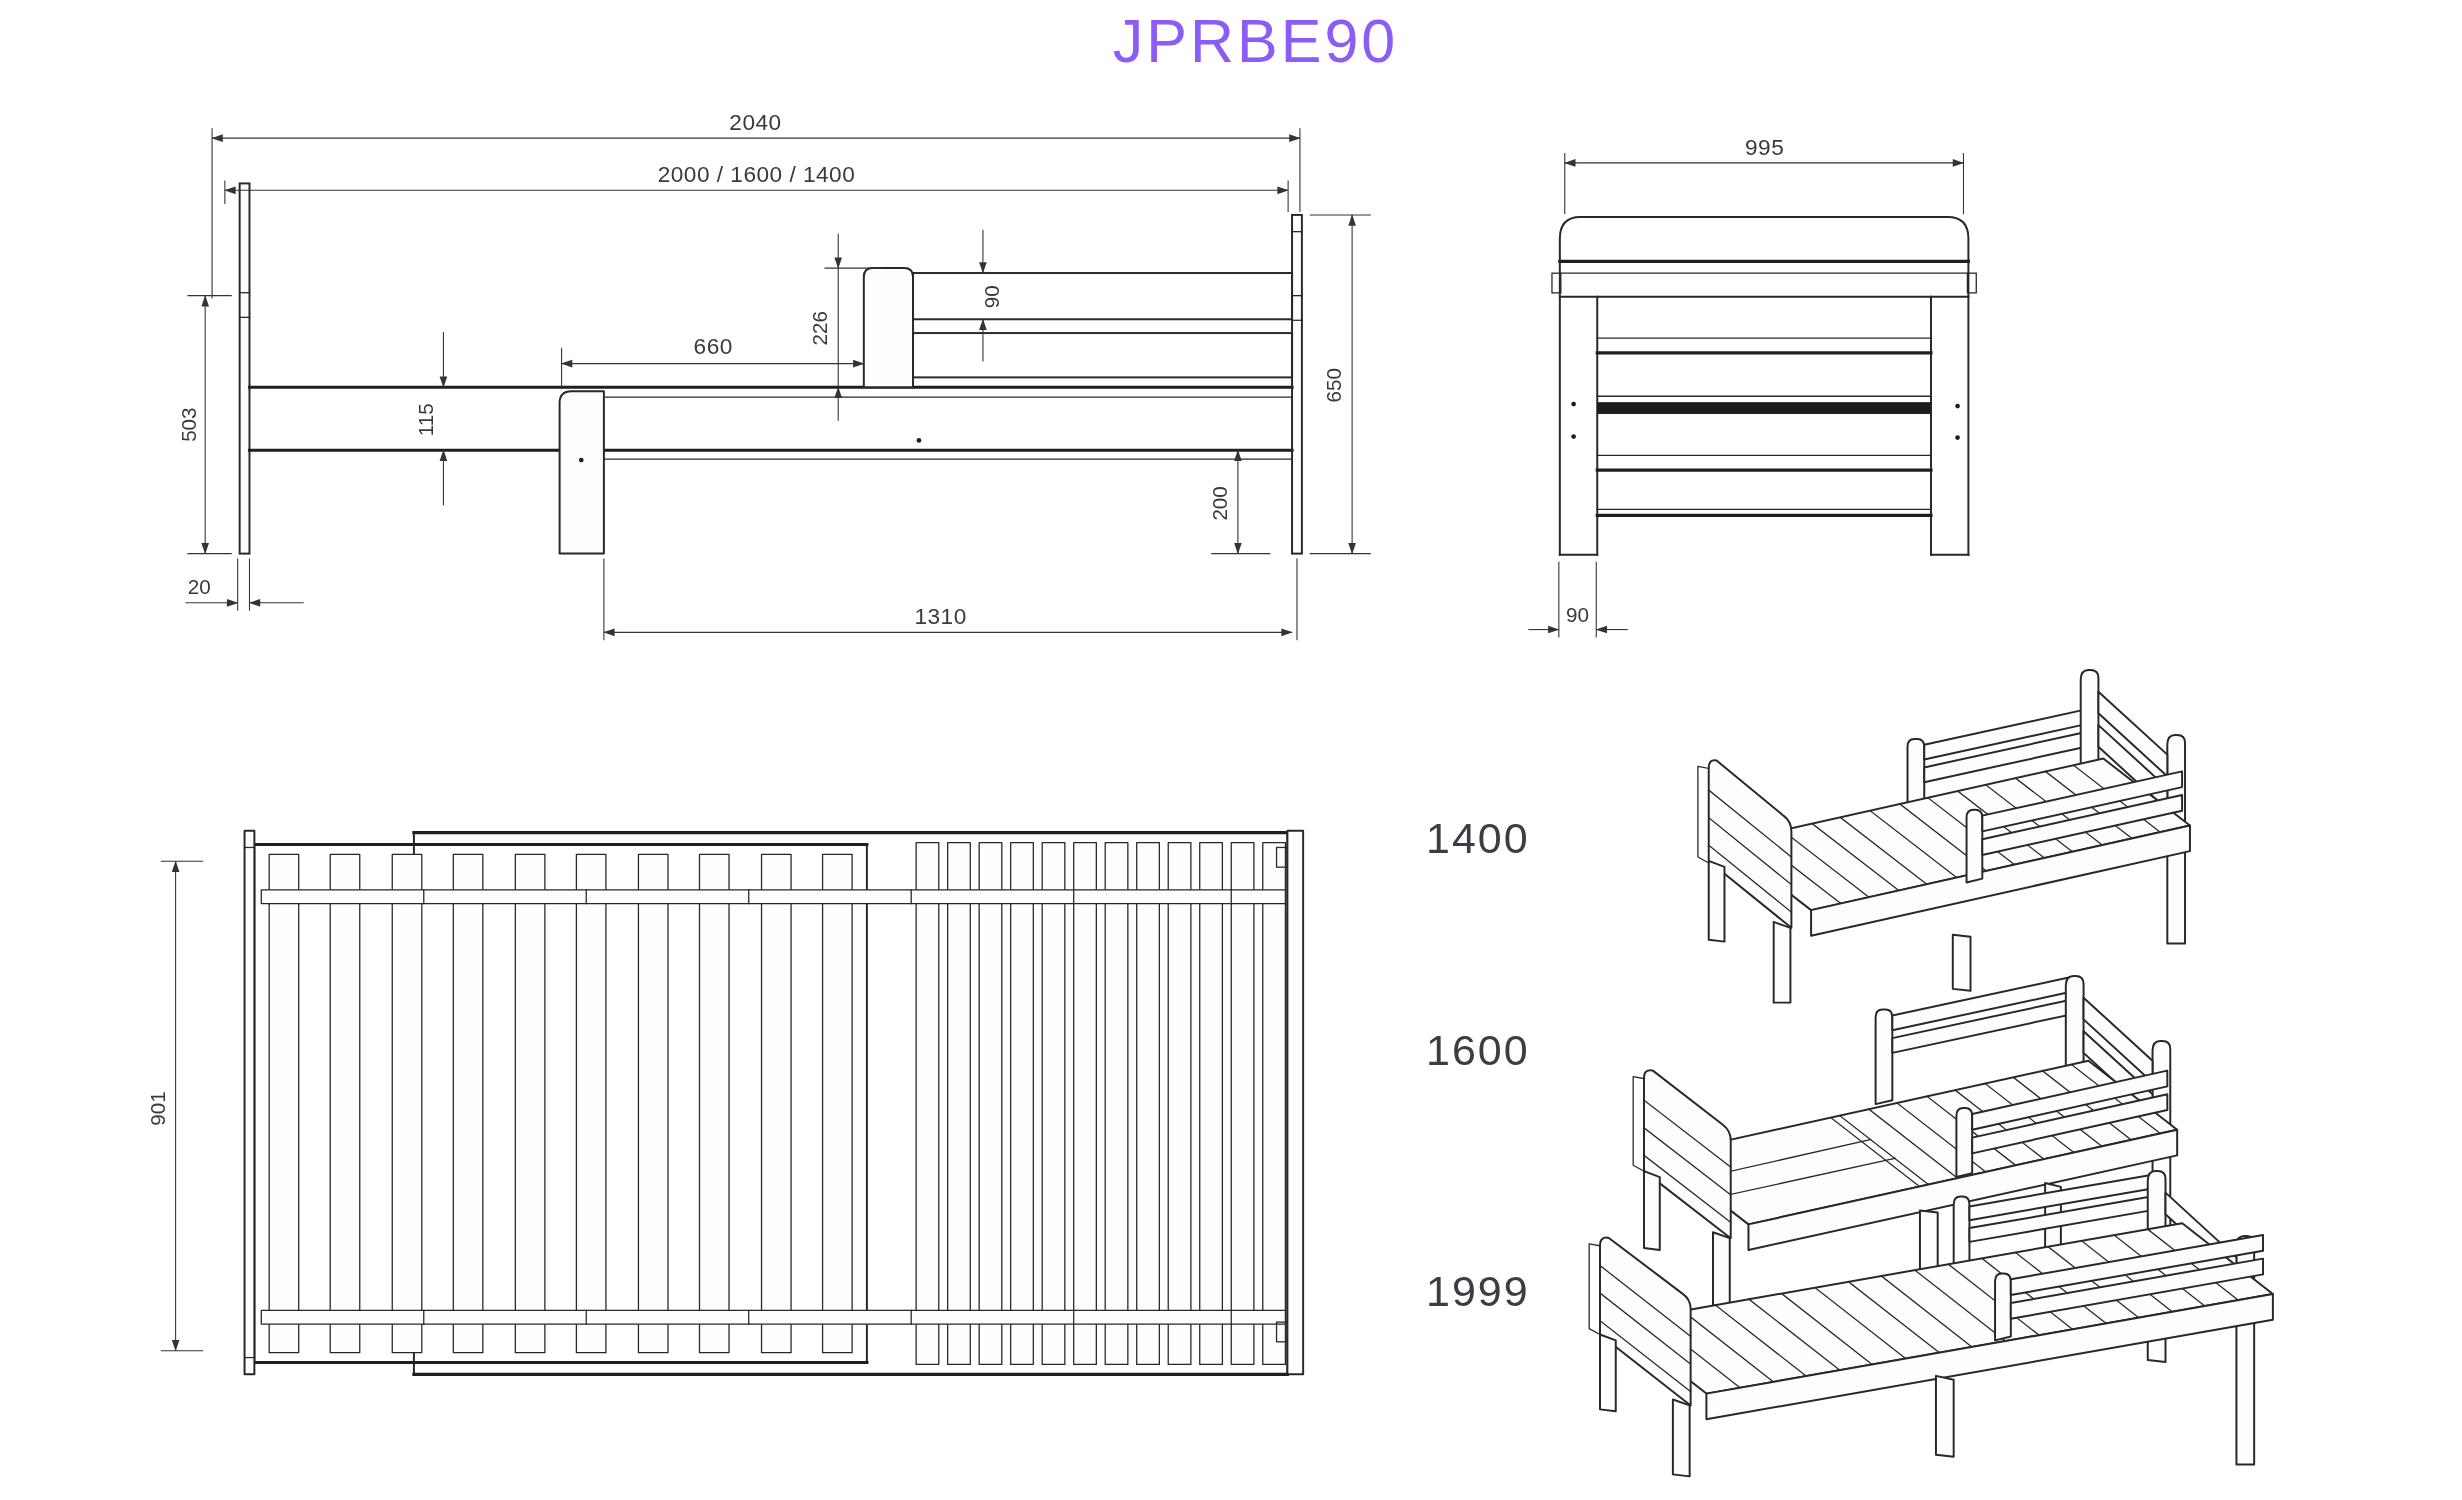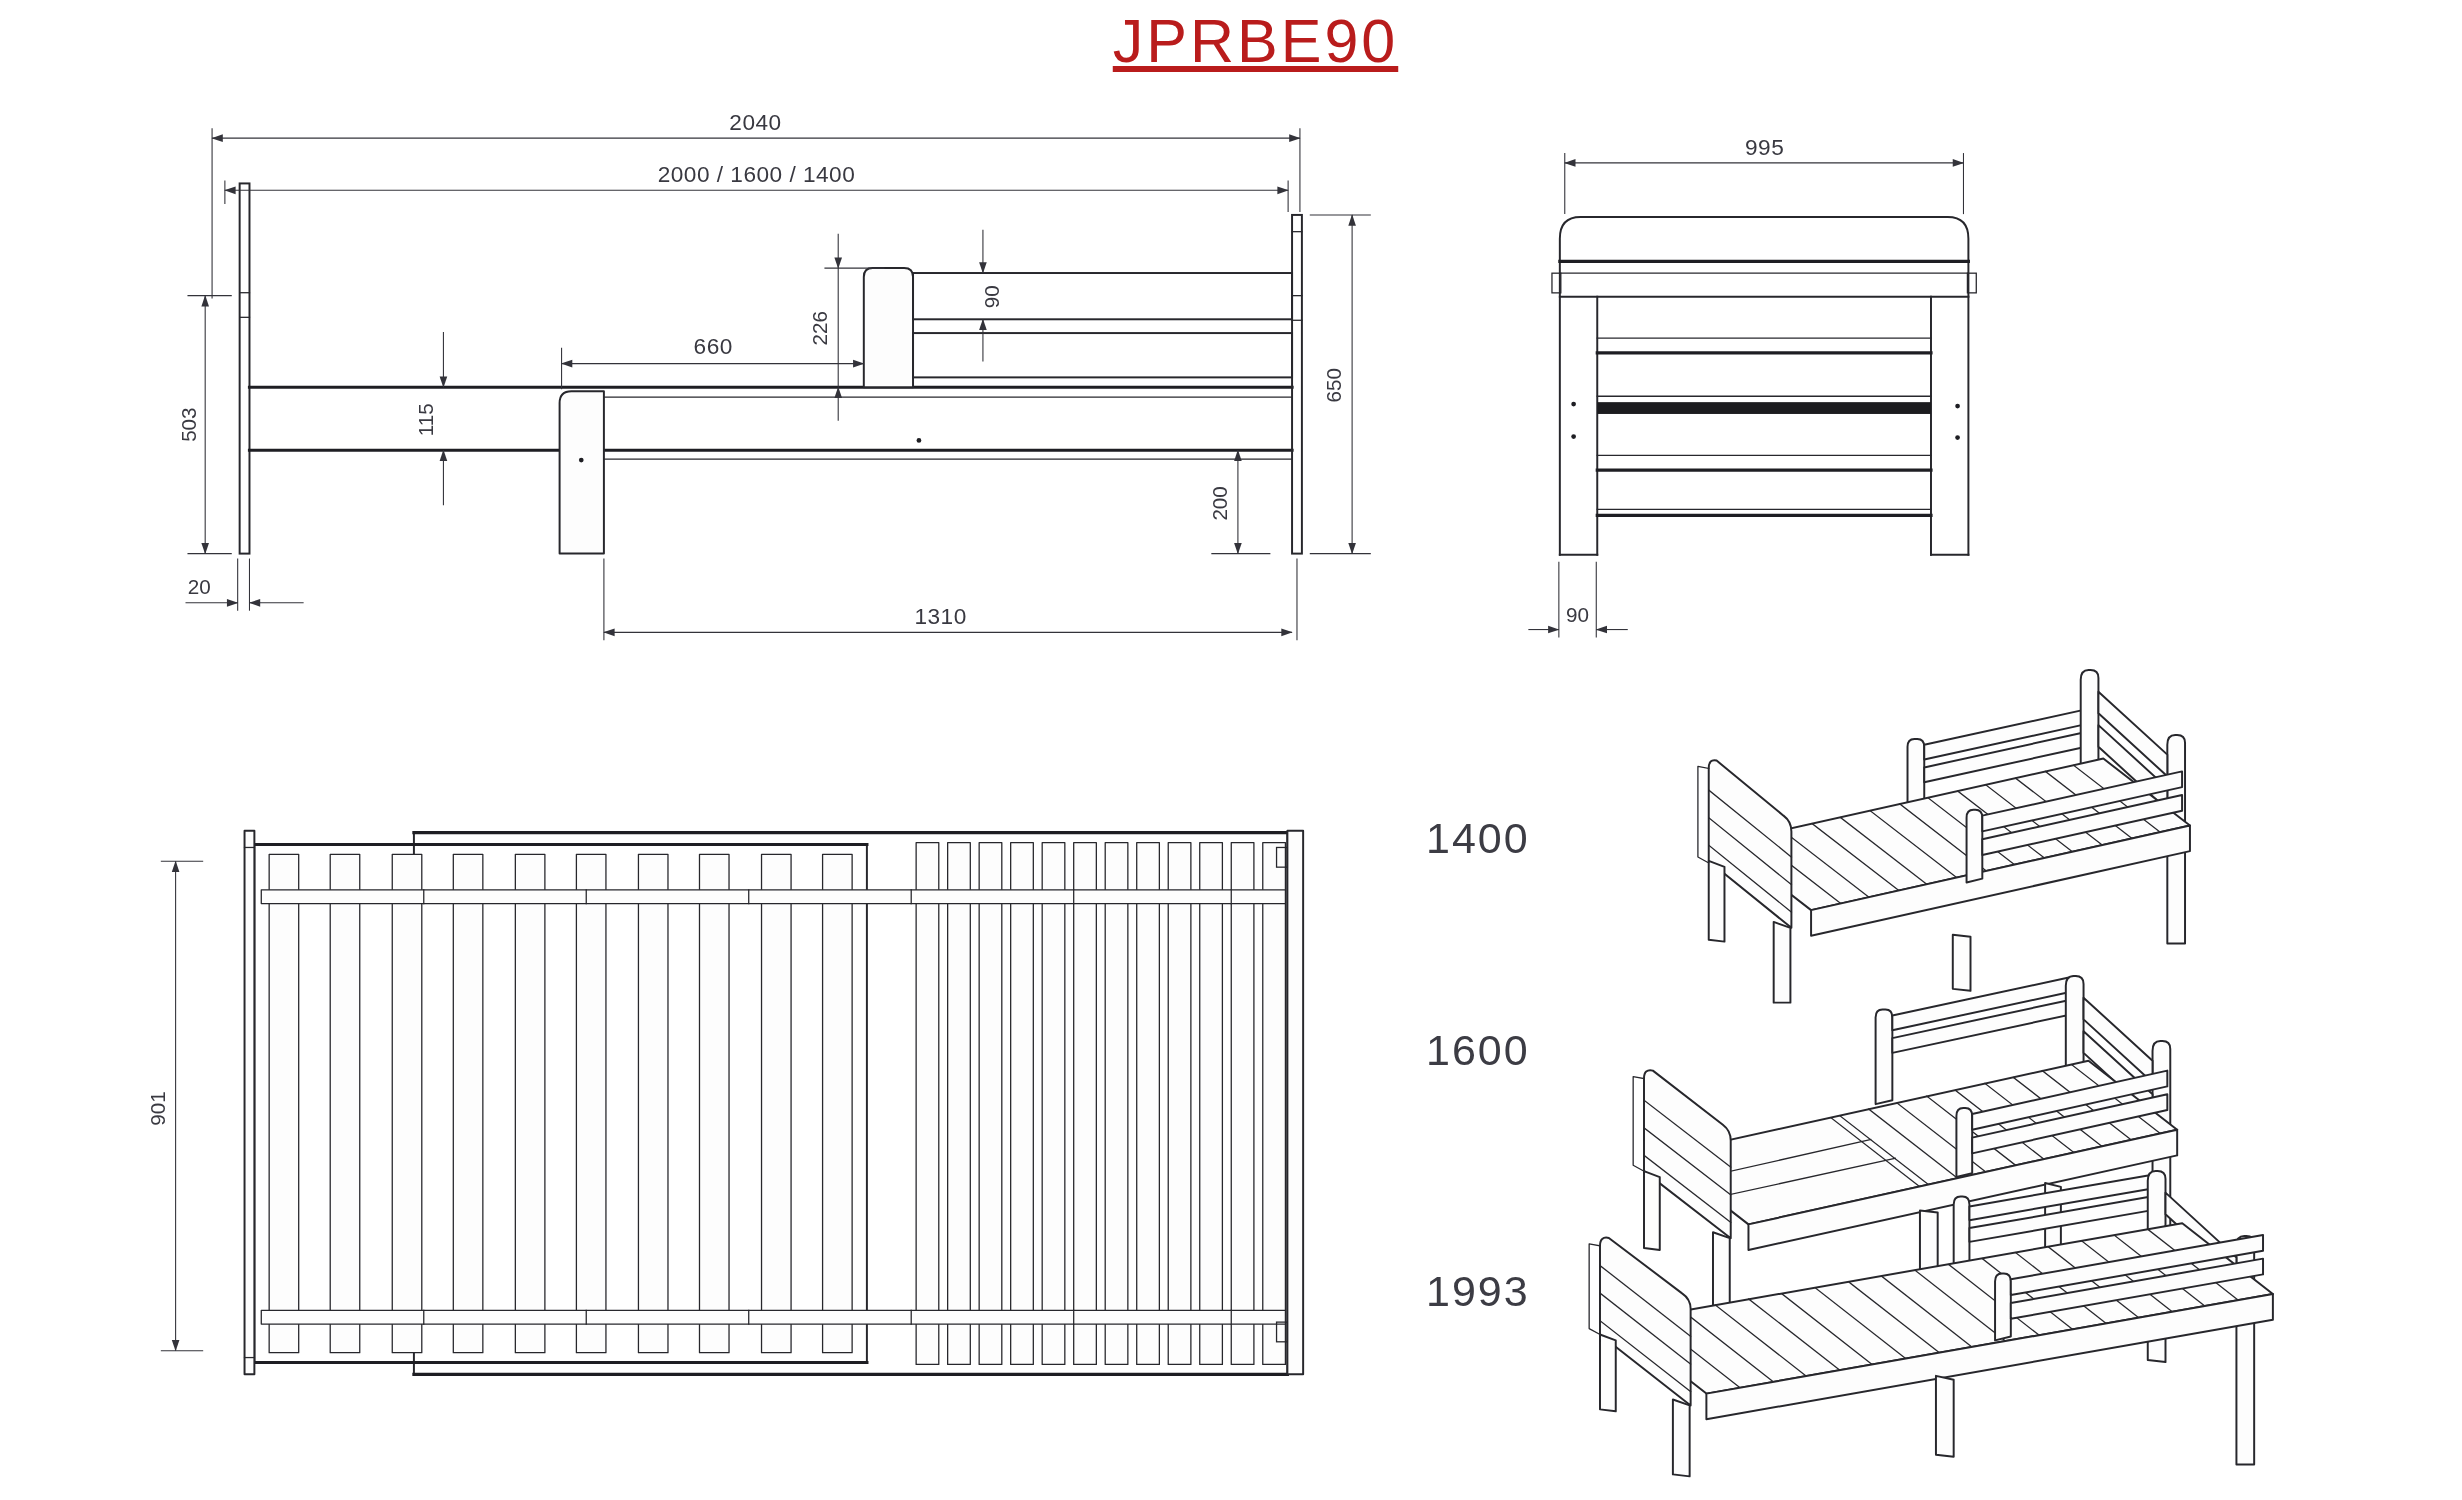--- a/index.html
+++ b/index.html
@@ -12,21 +12,21 @@
   .s  {stroke:#27272c;stroke-width:2;fill:none;stroke-linecap:square;}
   .sf {stroke:#27272c;stroke-width:2;fill:#fdfdfd;stroke-linejoin:round;}
   .tk {stroke:#1e1e23;stroke-width:3.2;}
   .tn {stroke-width:1.3;}
   
   .dm {stroke:#33333a;stroke-width:1.1;fill:none;}
   .dt {font-size:23px;fill:#393941;letter-spacing:.5px;}
   .dr {font-size:21px;fill:#393941;}
   .dot{fill:#1e1e23;stroke:none;}
   #page-title{left:975px;top:5.9px;width:561px;text-align:center;
-     font-size:61px;color:#b91c1c;letter-spacing:3px;font-weight:400;text-decoration:underline;}
+     font-size:61px;color:#8b5cf6;letter-spacing:3px;font-weight:400;}
   .variant-label{font-size:43px;color:#3c3c44;letter-spacing:2px;width:167px;text-align:left;}
   #lbl-1400{left:1426px;top:814px;}
   #lbl-1600{left:1426px;top:1026px;}
   #lbl-2000{left:1426px;top:1267px;}
 </style>
 </head>
 <body>
 
 <div id="page-title" class="abs">JPRBE90</div>
 
@@ -333,21 +333,21 @@
     <path class="sf" d="M69,274 L69,180 Q69,170 78,172 L149,227 Q157,233 157,243 L157,342 Z"></path>
     <line class="s tn" x1="69" y1="202" x2="157" y2="270"></line>
     <line class="s tn" x1="69" y1="230" x2="157" y2="298"></line>
     <line class="s tn" x1="69" y1="258" x2="157" y2="326"></line>
     <path class="s tn" d="M69,180 L58,178 L58,268 L69,274"></path>
     <polygon class="sf" points="69,274 69,352 85,354 85,280"></polygon>
     <polygon class="sf" points="139,336 139,416 156,418 156,342"></polygon>
   </g>
 </svg>
 
-<div id="lbl-2000" class="abs variant-label">1993</div>
+<div id="lbl-2000" class="abs variant-label">1999</div>
 <svg class="abs" style="left:1532px;top:1167px" width="867" height="333" viewBox="0 0 880 338">
   <g stroke-linejoin="round">
 
     <path class="sf" d="M428,112 L428,38 Q428,30 435,30 L437,30 Q444,30 444,38 L444,108 Z"></path>
     <polygon class="sf" points="444,40 640,6 640,20 444,54"></polygon>
     <polygon class="sf" points="444,62 640,28 640,42 444,76"></polygon>
 
     <path class="sf" d="M625,150 L625,14 Q625,4 633,4 L635,4 Q643,4 643,12 L643,150 Z"></path>
     <polygon class="sf" points="625,150 625,196 643,198 643,154"></polygon>
     <path class="sf" d="M715,302 L715,80 Q715,70 723,70 L725,70 Q733,70 733,78 L733,302 Z"></path>

